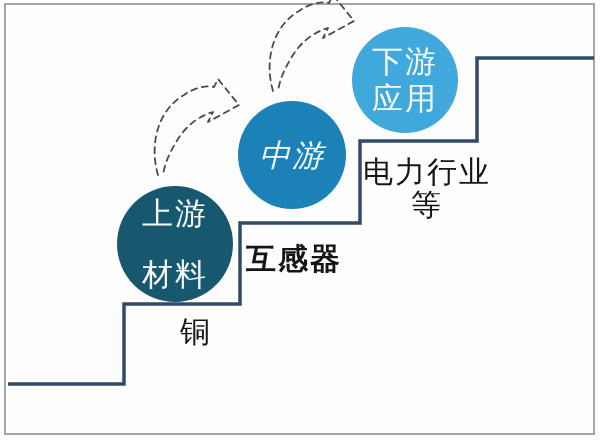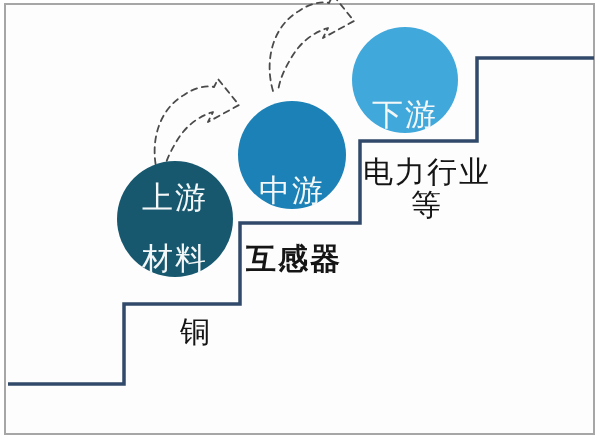--- a/index.html
+++ b/index.html
@@ -14,28 +14,28 @@
     position:absolute;
     left:4px;top:3px;right:5px;bottom:5px;
     border:2px solid #a6a6a6;
     background:#fdfdfe;
   }
   svg.layer{position:absolute;left:0;top:0;width:600px;height:440px;}
   .circle{
     position:absolute;
     border-radius:50%;
     display:flex;flex-direction:column;
-    align-items:center;justify-content:flex-end;
+    align-items:center;justify-content:center;
     color:#f3f7f8;
     font-size:31px;line-height:37px;
     text-align:center;
     letter-spacing:2px;
   }
-  .circle-upstream{left:117px;top:161px;width:116px;height:116px;gap:24px;}
-  .circle-midstream{left:238px;top:101px;width:108px;height:108px;}
+  .circle-upstream{left:117px;top:186px;width:116px;height:116px;gap:24px;}
+  .circle-midstream{left:238px;top:101px;width:108px;height:108px;font-style:italic;}
   .circle-downstream{left:352px;top:27px;width:106px;height:106px;}
   .detail{
     position:absolute;
     color:#151515;
     font-size:30px;line-height:35px;
     text-align:center;
     letter-spacing:2px;
     white-space:nowrap;
   }
   .detail-upstream{left:88px;top:314px;width:216px;}
@@ -62,20 +62,21 @@
     <span>上游</span>
     <span>材料</span>
   </div>
 
   <div class="circle circle-midstream" style="background: rgb(27, 129, 182);">
     <span>中游</span>
   </div>
 
   <div class="circle circle-downstream" style="background: rgb(65, 168, 219);">
     <span>下游</span>
+    <span>应用</span>
   </div>
 
   <div class="detail detail-upstream">
     <div>铜</div>
   </div>
 
   <div class="detail detail-midstream">
     <div>互感器</div>
   </div>
 

